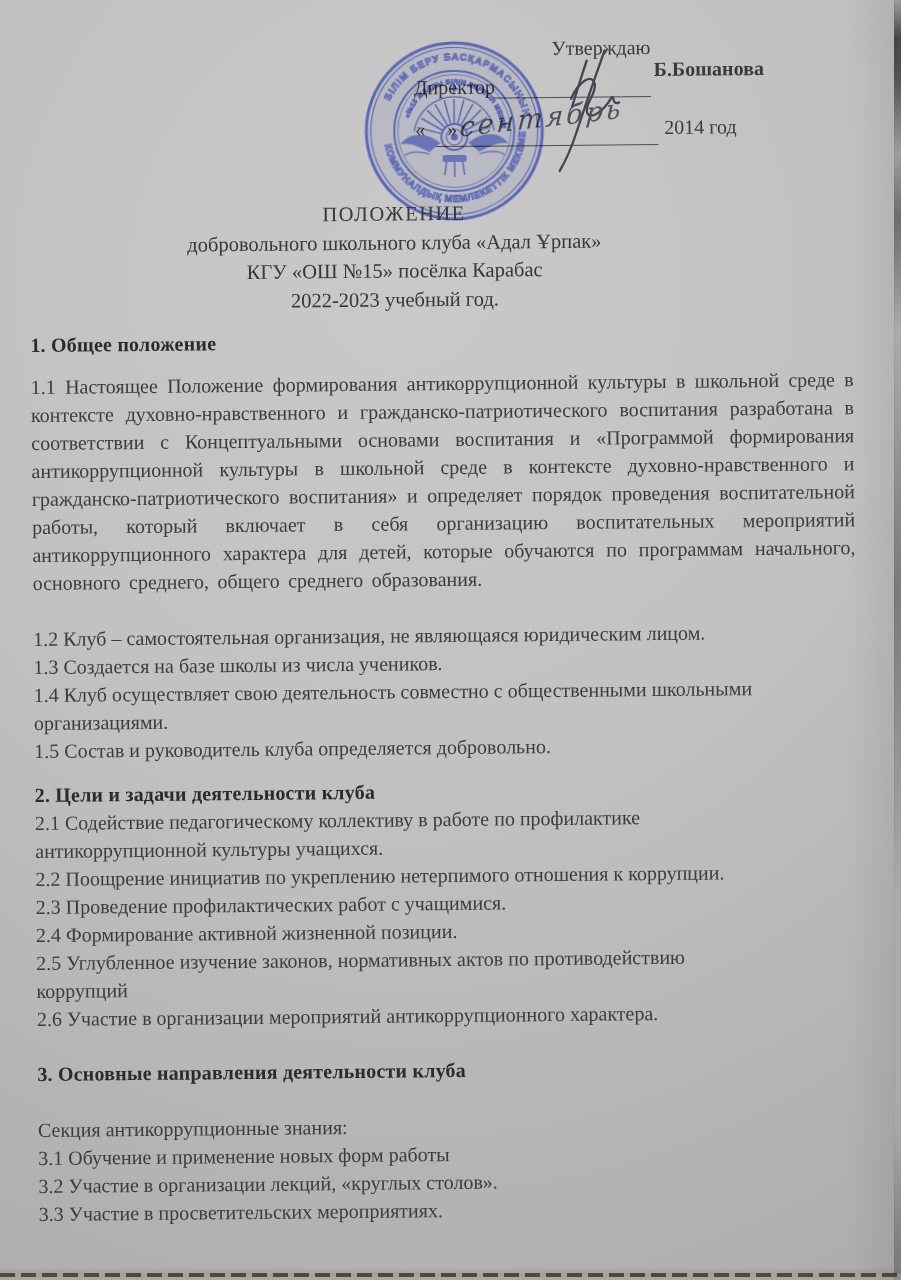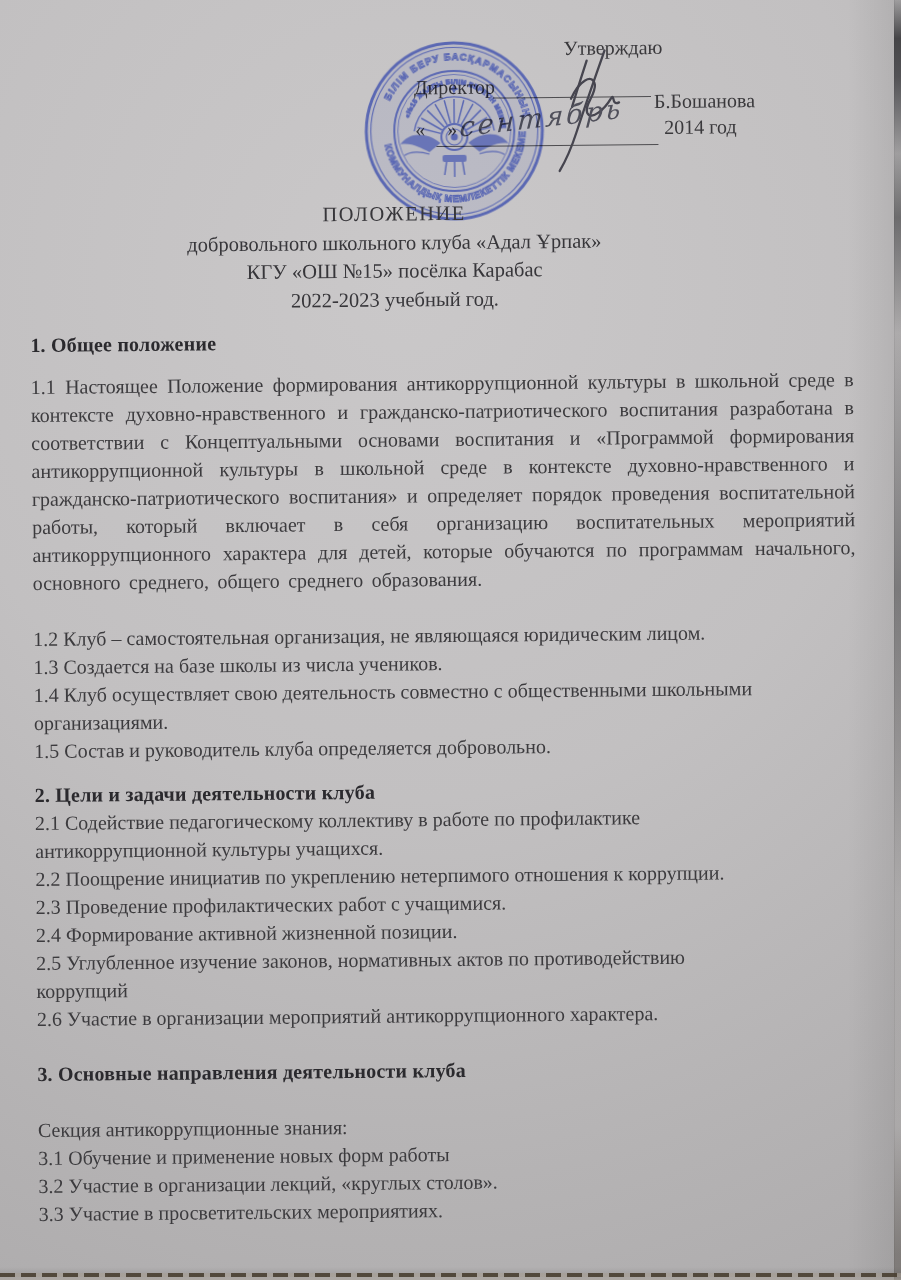--- a/index.html
+++ b/index.html
@@ -6,23 +6,23 @@
   .photo{
     position:relative;width:901px;height:1280px;overflow:hidden;
     background:
       radial-gradient(ellipse 120% 90% at 45% 22%, #cac8c9 0%, #c2c0c1 45%, #b5b3b4 78%, #adabac 100%);
     font-family:"Liberation Serif", serif;
   }
   .content{position:absolute;inset:0;transform:rotate(-0.55deg);transform-origin:450px 620px;}
 
   
   .ap{position:absolute;font-size:20px;color:#3a393c;white-space:nowrap;}
-  .approve{left:557px;top:38px;margin-left:12px;}
+  .approve{left:557px;top:38px;}
   .dir{left:419px;top:76px;}
-  .dname{left:659px;top:92px;}
+  .dname{left:659px;top:60px;font-weight:bold;}
   .u1{position:absolute;left:498px;top:74px;width:158px;height:24px;border-bottom:1.8px solid #4e4d50;}
   .qt{left:420px;top:118px;letter-spacing:22px;}
   .u2{position:absolute;left:441px;top:118px;width:222px;height:28px;border-bottom:1.8px solid #4e4d50;}
   .yr{left:669px;top:118px;}
   .month{
     position:absolute;left:464px;top:103px;font-size:27px;color:#50505b;
     font-family:"DejaVu Serif", serif;font-style:italic;letter-spacing:3px;
     transform:rotate(-6deg) skewX(-10deg);white-space:nowrap;
   }
   .signature{position:absolute;left:534px;top:48px;width:110px;height:130px;}

